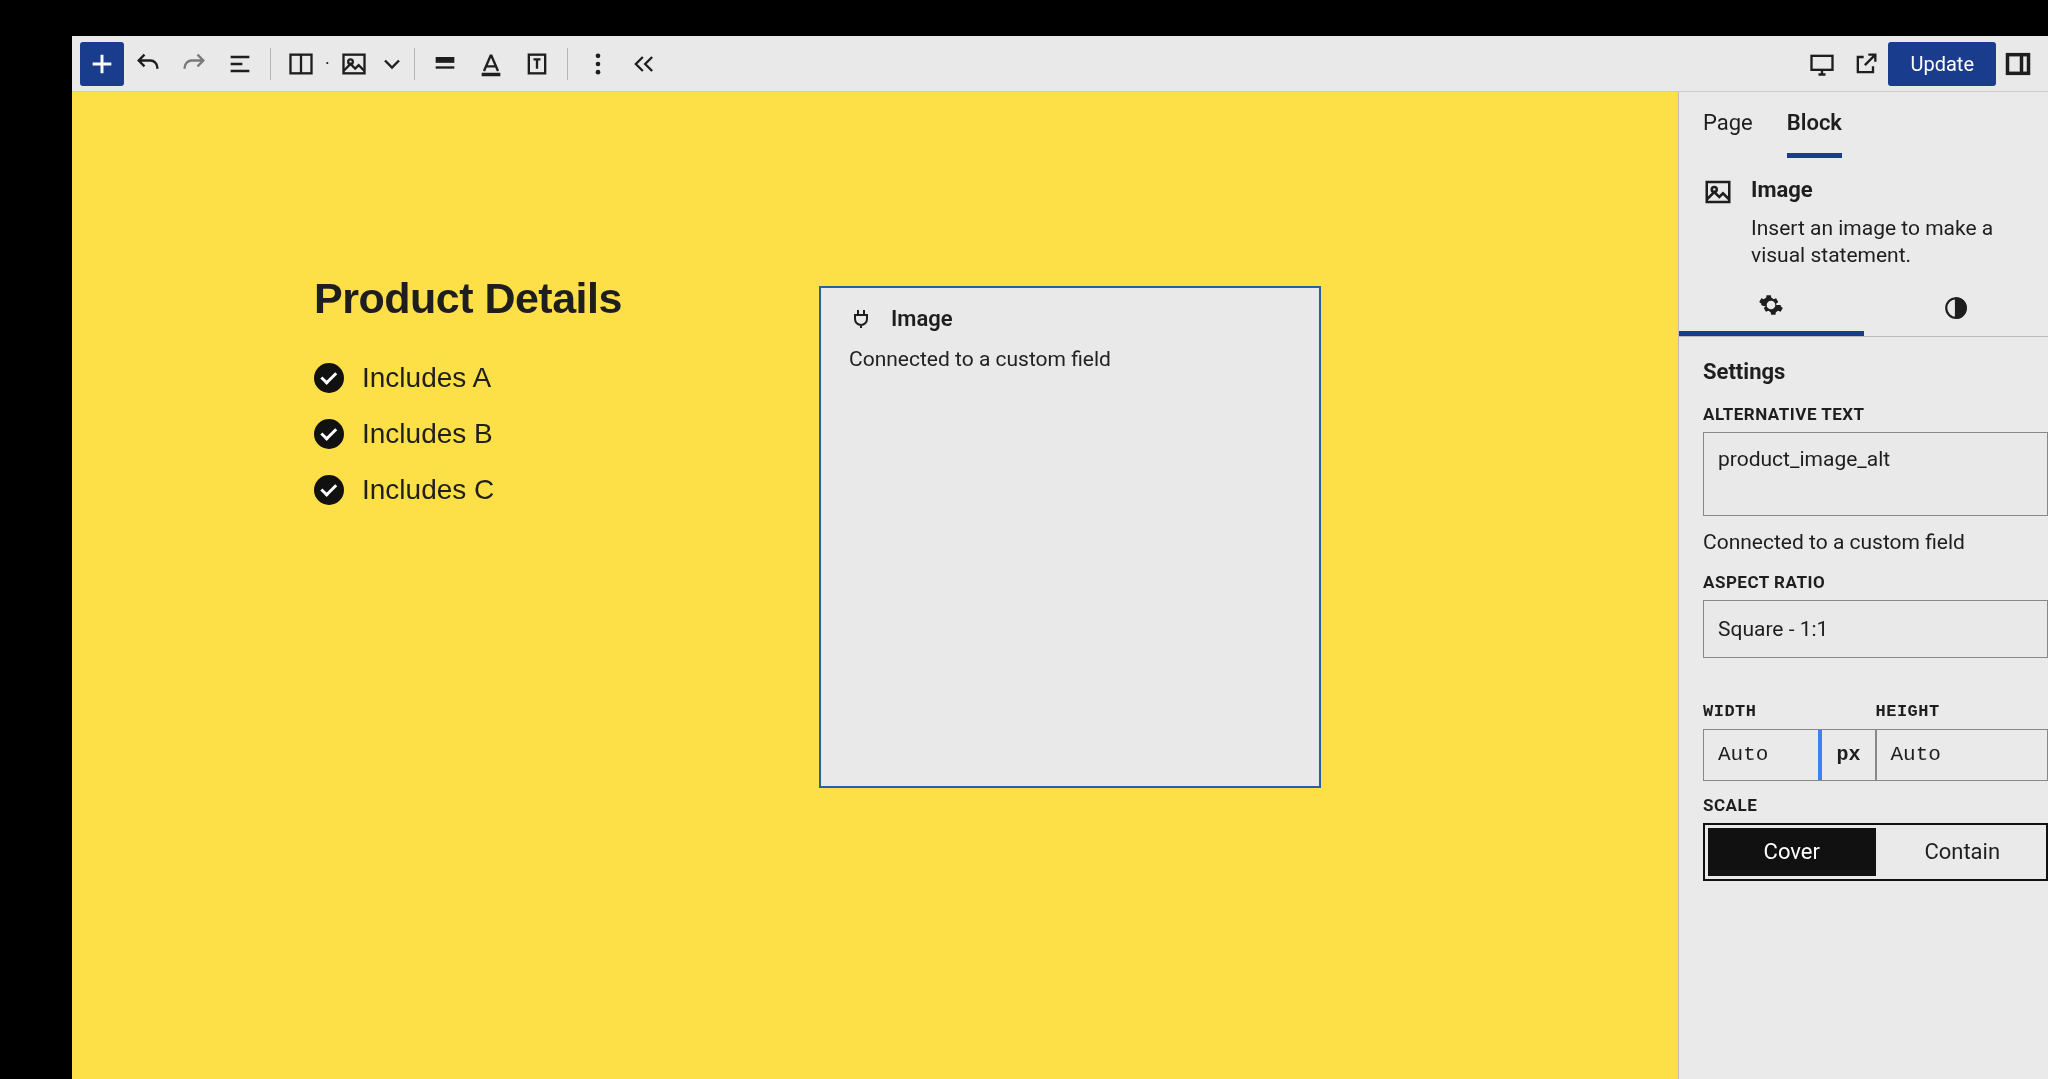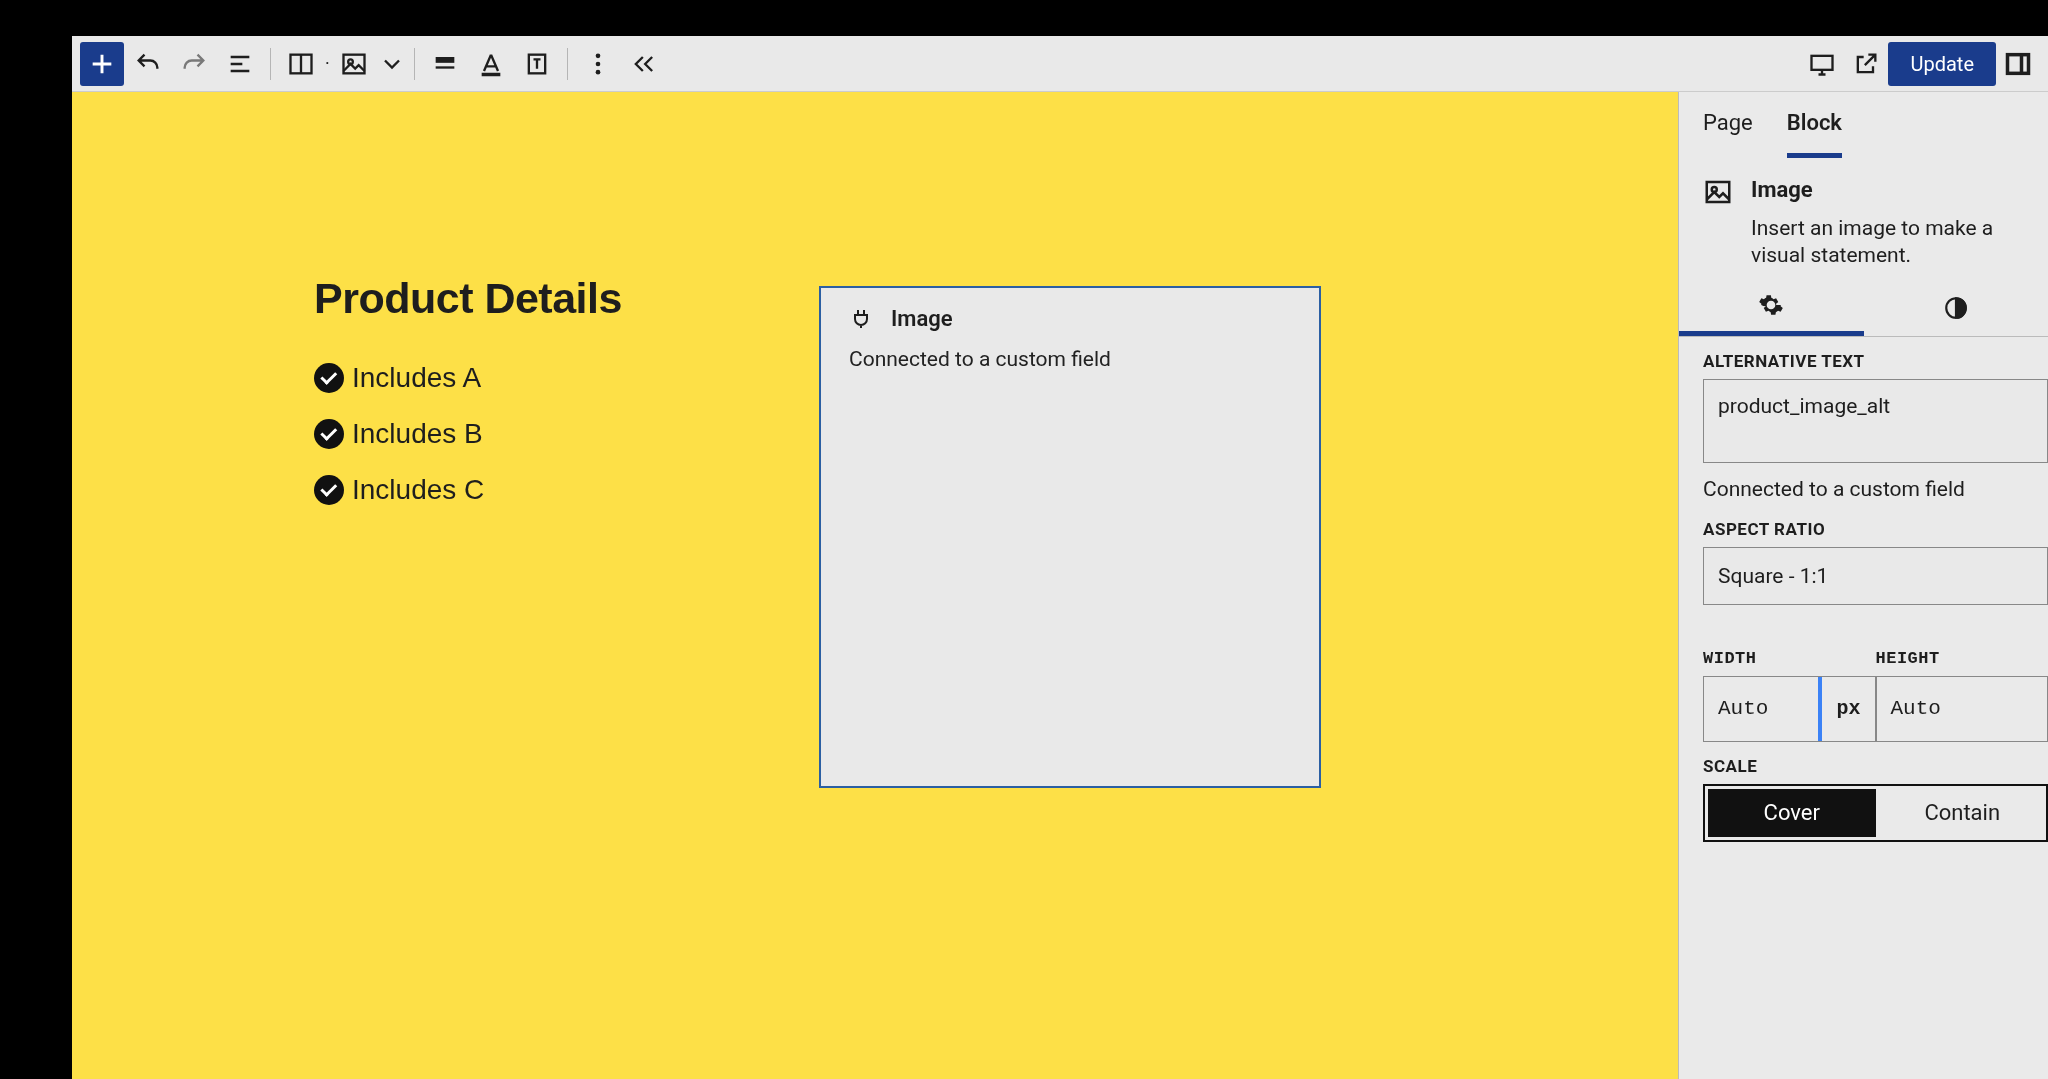--- a/index.html
+++ b/index.html
@@ -71,21 +71,21 @@
       font-weight: 800;
       font-family: Futura, "Century Gothic", sans-serif;
       letter-spacing: -0.5px;
     }
     .pd-list {
       position:absolute;
       left: 242px; top: 270px;
       display:flex; flex-direction:column; gap:24px;
     }
     .pd-item {
-      display:flex; align-items:center; gap:8px;
+      display:flex; align-items:center; gap:18px;
       font-size:28px;
       font-family: -apple-system, sans-serif;
     }
     .checkcircle {
       width:30px; height:30px; border-radius:50%;
       background:#111;
       display:flex;align-items:center;justify-content:center;
       flex-shrink:0;
     }
     .checkcircle::after {
@@ -191,21 +191,21 @@
     }
     .sb-dim-row {
       display:flex; 
       padding: 0 0 0 24px;
       font-family: Liberation Mono, monospace;
     }
     .sb-dim-col { flex:1; min-width:0; }
     .sb-dim-input {
       display:flex;
       border:1px solid #888;
-      height:66px;
+      height:52px;
     }
     .sb-dim-input .val {
       flex:1; padding:0 14px;
       display:flex;align-items:center;
       font-size:21px;
     }
     .sb-dim-input .unit {
       padding:0 14px;
       display:flex;align-items:center;
       font-size:20px; font-weight:600;
@@ -389,20 +389,23 @@
             </svg>
         </div>
         <div class="sb-subtab">
           <svg width="26" height="26" viewBox="0 0 24 24" fill="none" stroke="#1e1e1e" stroke-width="2">
               <circle cx="12" cy="12" r="9"></circle>
               <path d="M12 3a9 9 0 0 1 0 18z" fill="#1e1e1e"></path>
             </svg>
         </div>
       </div>
 
+      <div class="sb-section">
+        <div class="sb-section-title">Settings</div>
+      </div>
 
       <div class="sb-label">ALTERNATIVE TEXT</div>
       <div class="sb-textarea">product_image_alt</div>
       <div class="sb-helptext">Connected to a custom field</div>
 
       <div class="sb-label">ASPECT RATIO</div>
       <div class="sb-select">Square - 1:1</div>
 
       <div class="sb-dim-row" style="margin-top:18px;">
         <div class="sb-dim-col">

